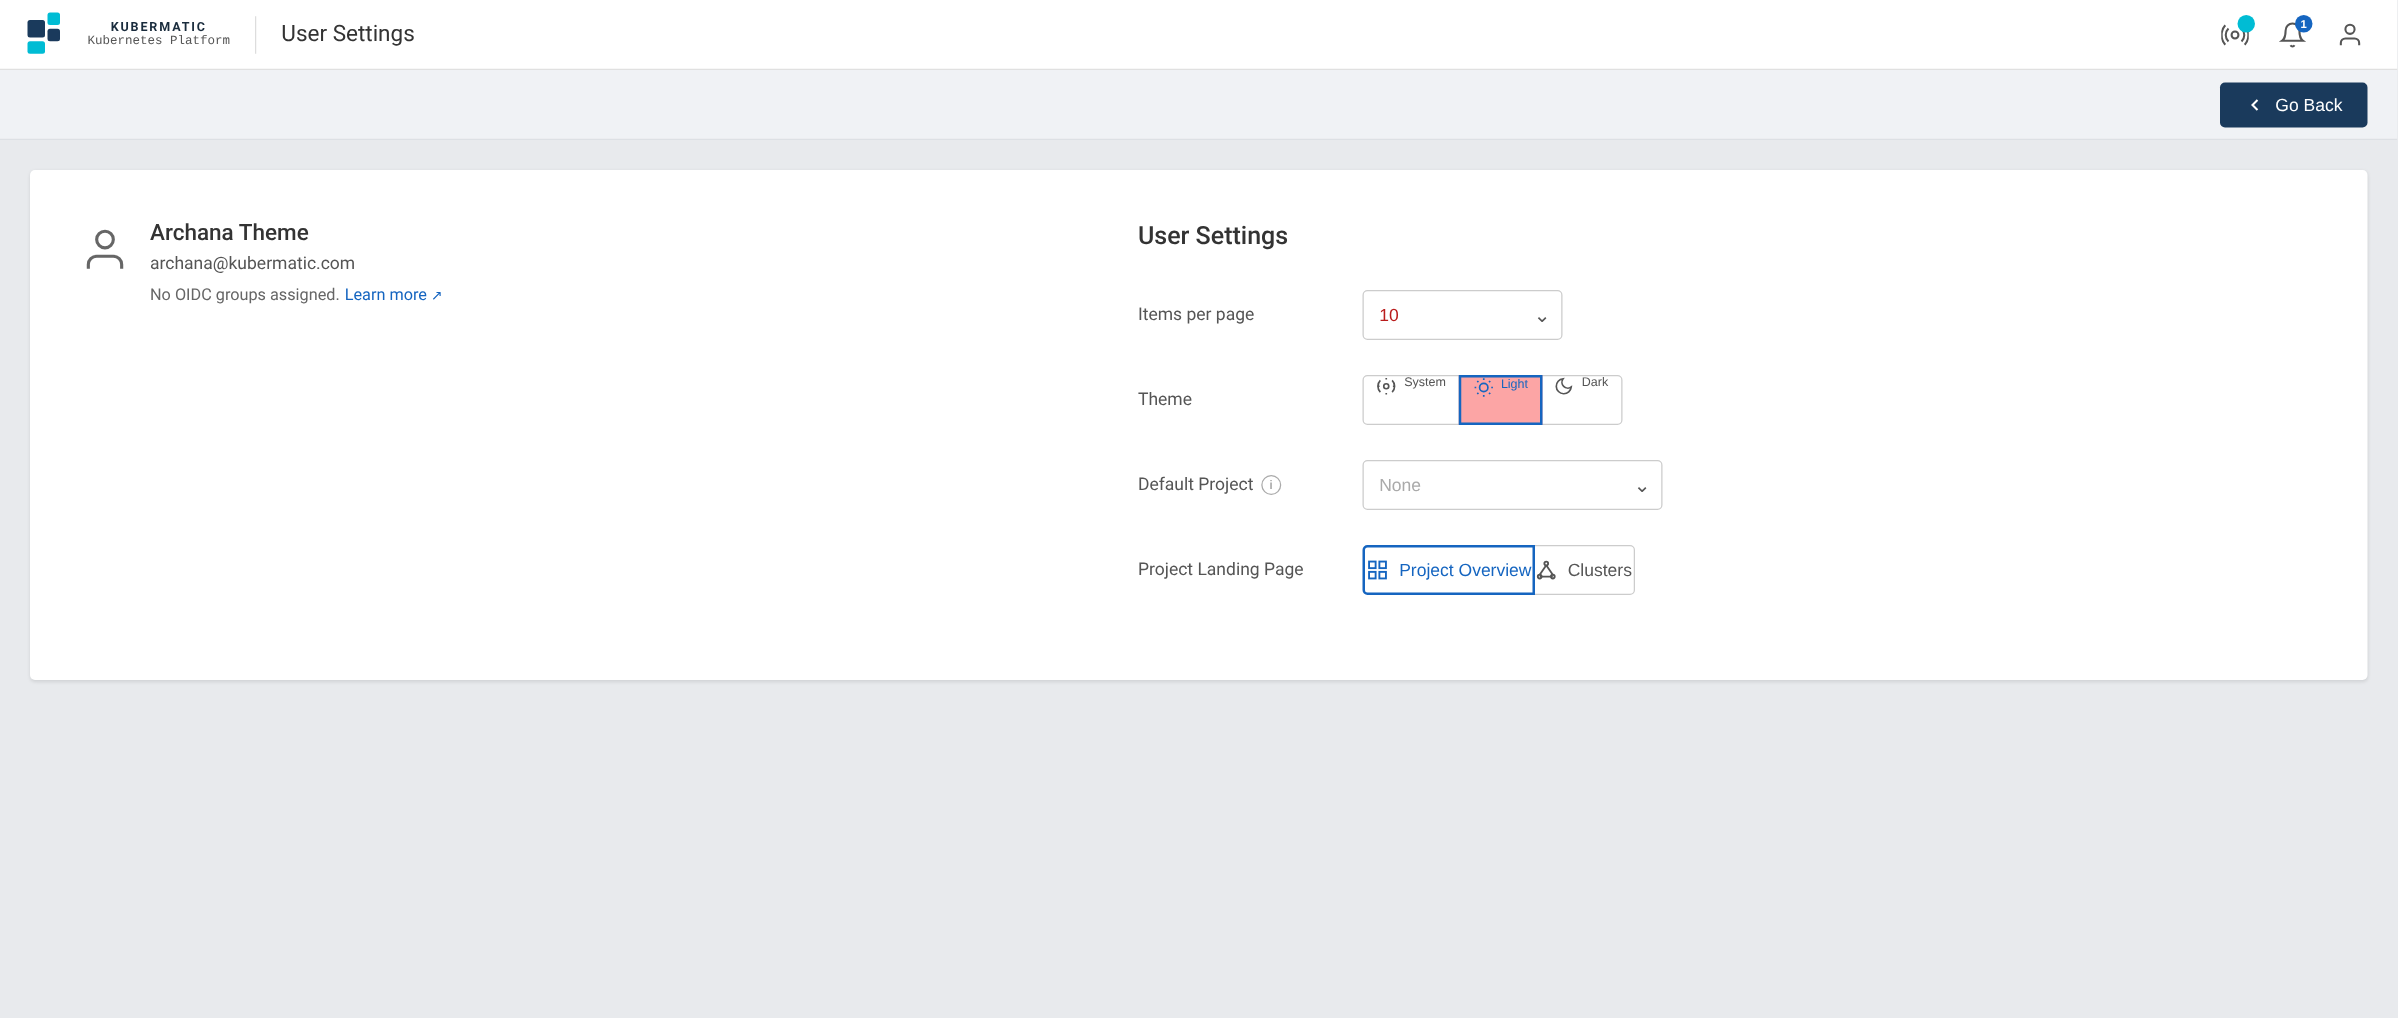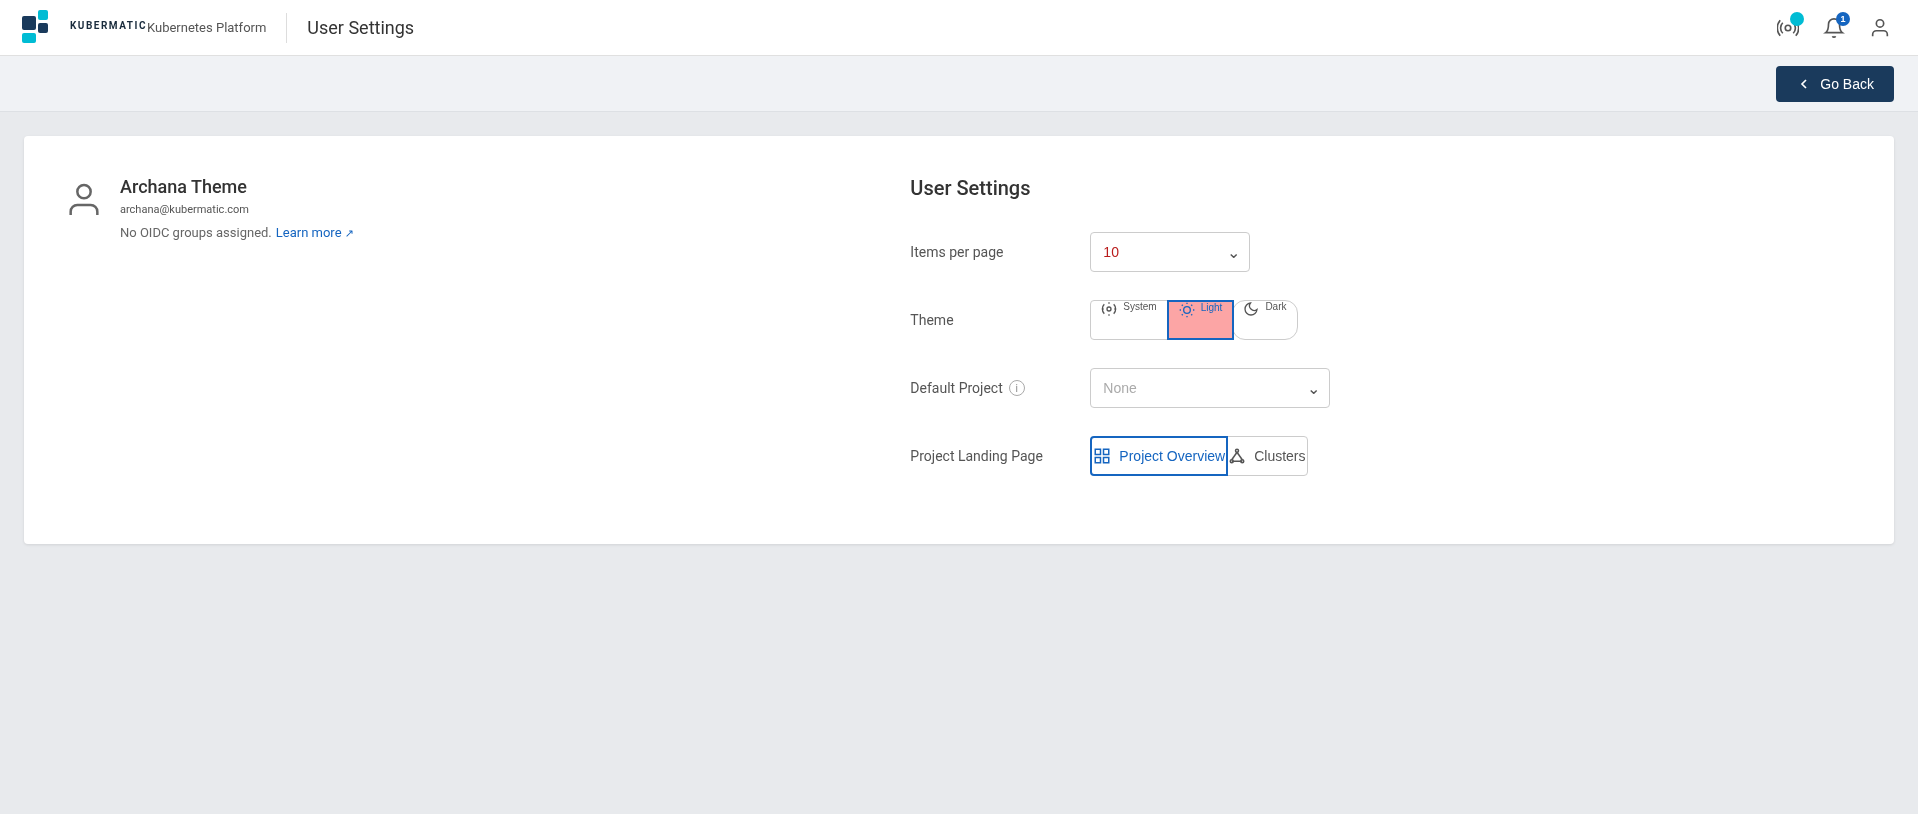--- a/index.html
+++ b/index.html
@@ -25,32 +25,34 @@
       display: flex;
       align-items: center;
       gap: 10px;
     }
     .logo-icon {
       width: 40px;
       height: 40px;
     }
     .logo-text {
       display: flex;
-      flex-direction: row;
+      flex-direction: column;
+      align-items: center;
     }
     .logo-text-top {
       font-size: 10px;
       font-weight: 700;
       letter-spacing: 1.5px;
       color: #1a2c3d;
       text-transform: uppercase;
     }
     .logo-text-bottom {
-      font-size: 13px;
-      color: #555;
+      font-size: 10px;
+      color: #555;
+      font-family: Liberation Mono, monospace;
     }
     .header-divider {
       width: 1px;
       height: 30px;
       background: #ddd;
       margin: 0 20px;
     }
     .header-title {
       font-size: 18px;
       color: #333;
@@ -145,21 +147,21 @@
       display: flex;
       flex-direction: column;
       gap: 6px;
     }
     .user-name {
       font-size: 18px;
       font-weight: 500;
       color: #333;
     }
     .user-email {
-      font-size: 11px;
+      font-size: 14px;
       color: #555;
     }
     .oidc-text {
       font-size: 13px;
       color: #666;
     }
     .learn-more-link {
       color: #1565c0;
       text-decoration: none;
       font-size: 13px;
@@ -251,21 +253,20 @@
       background: #fca5a5;
       color: #1565c0;
       border-width: 2px;
       z-index: 1;
     }
     .theme-btn:not(:first-child) {
       margin-left: -1px;
     }
     .theme-btn.active + .theme-btn {
       margin-left: -2px;
-      border-radius: 13px;
     }
 
     
     .project-dropdown {
       position: relative;
       width: 240px;
     }
 
     
     .landing-btn {

